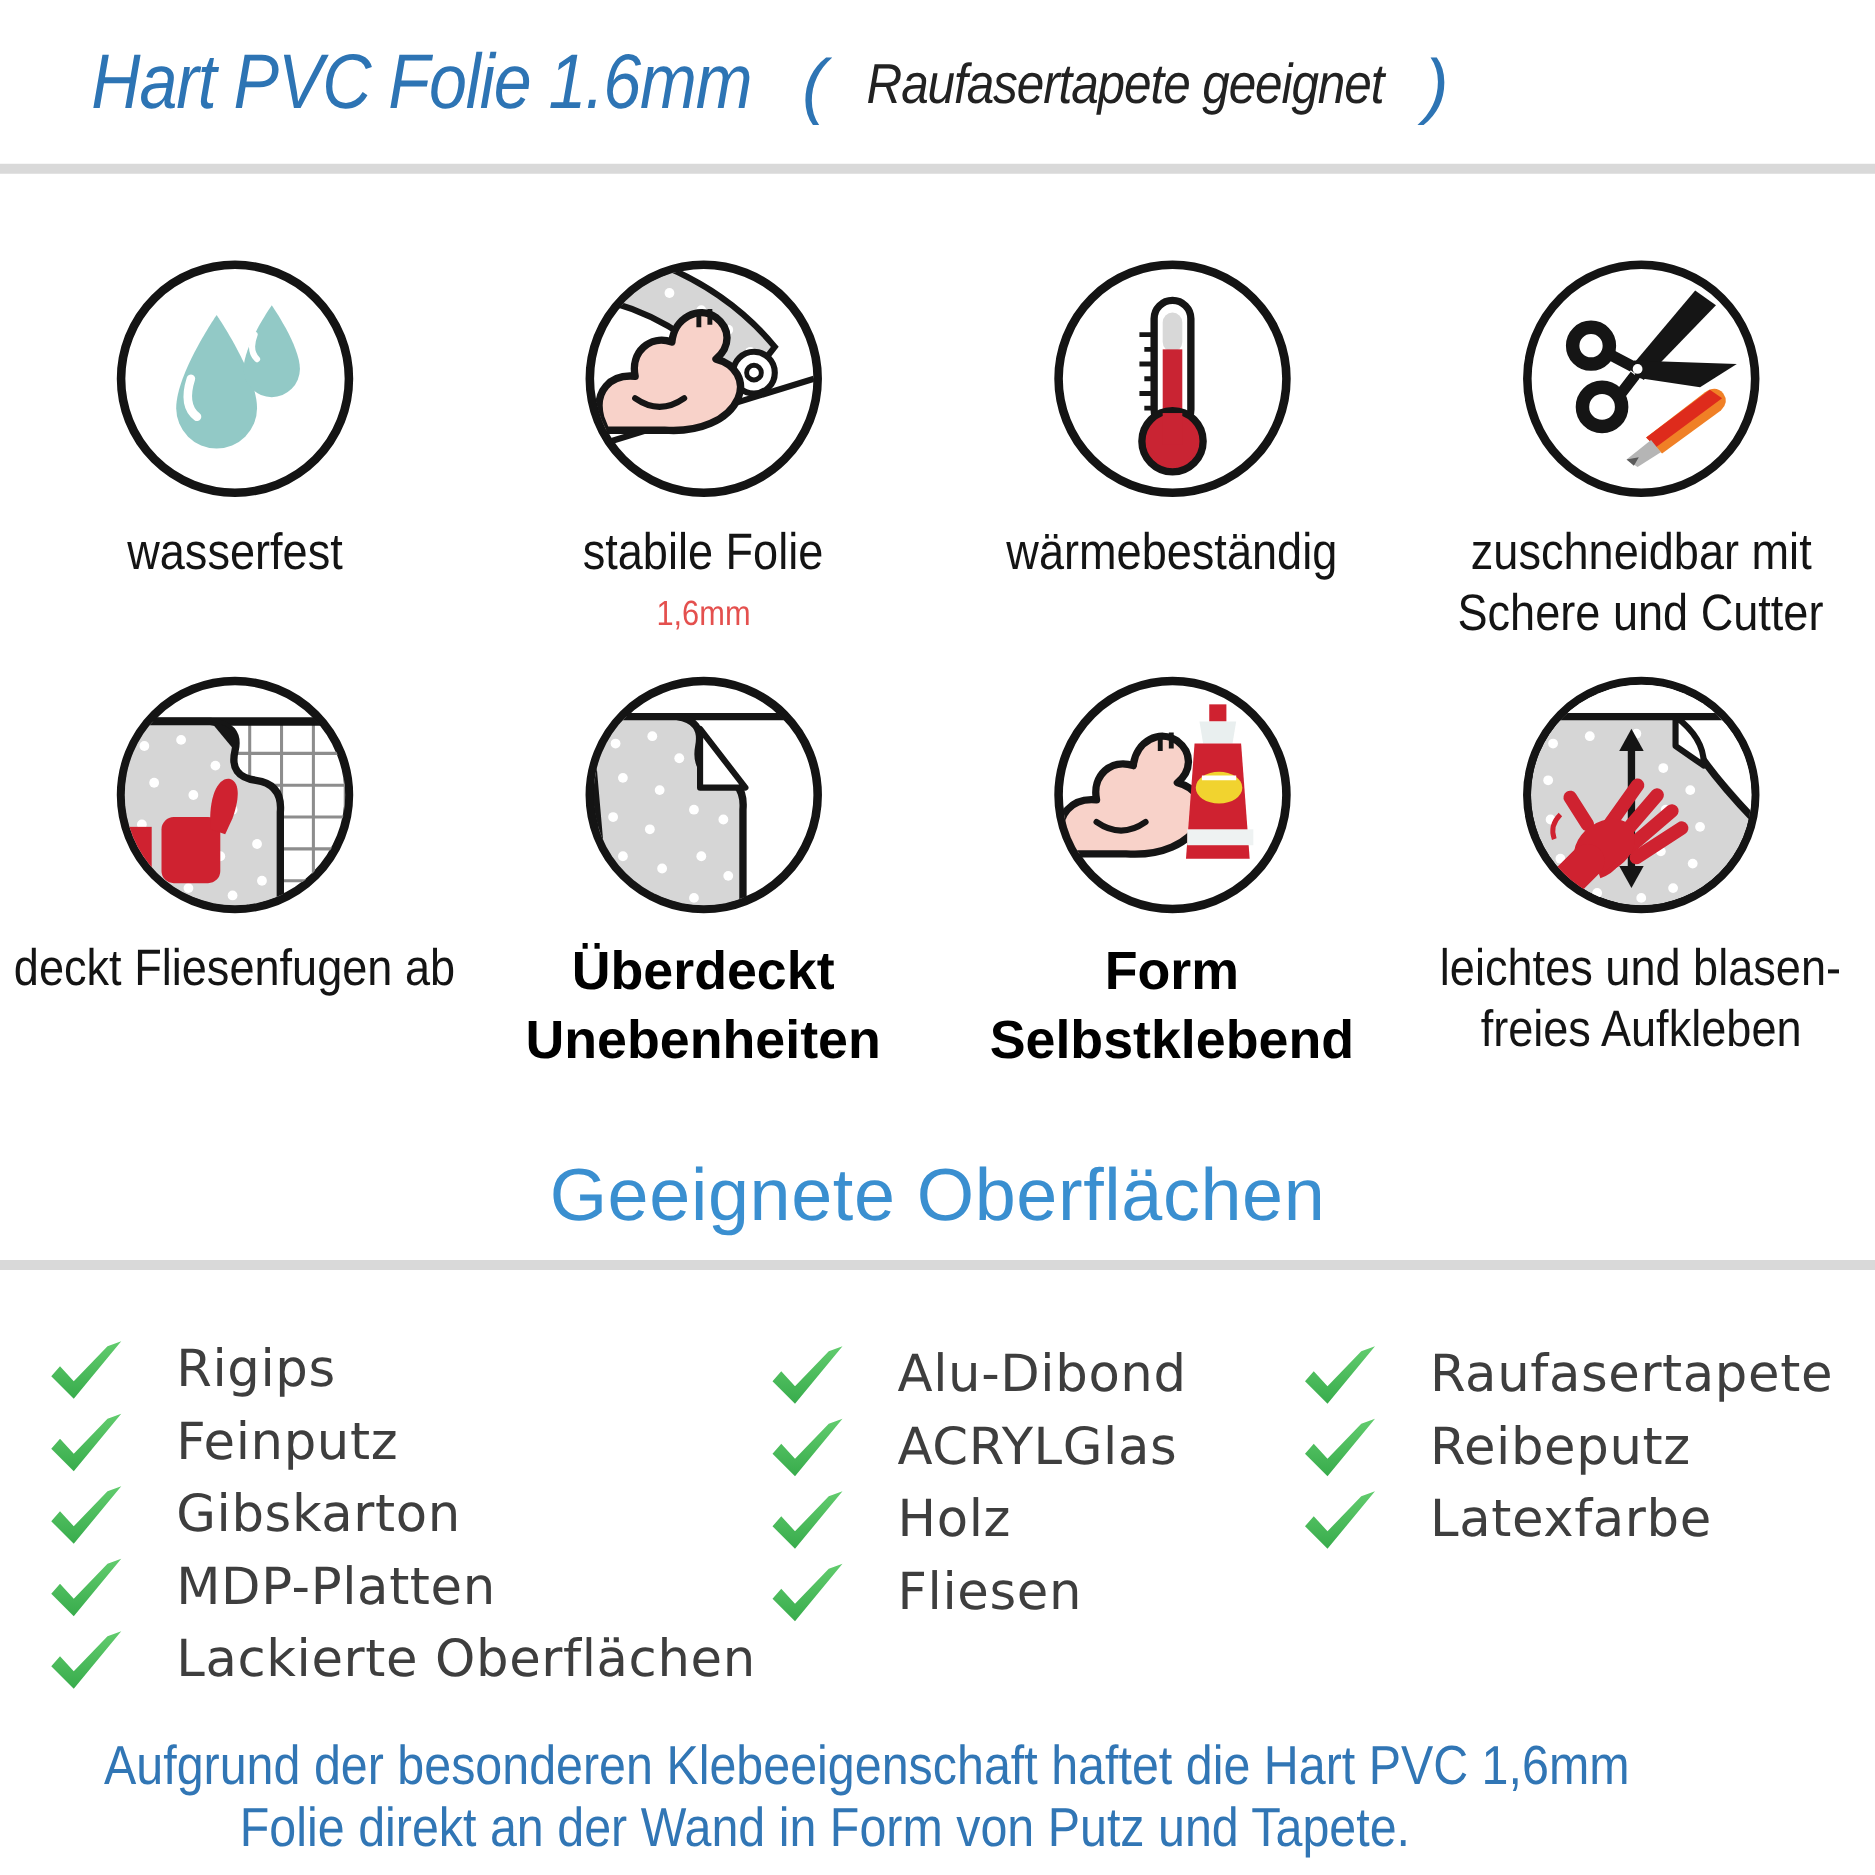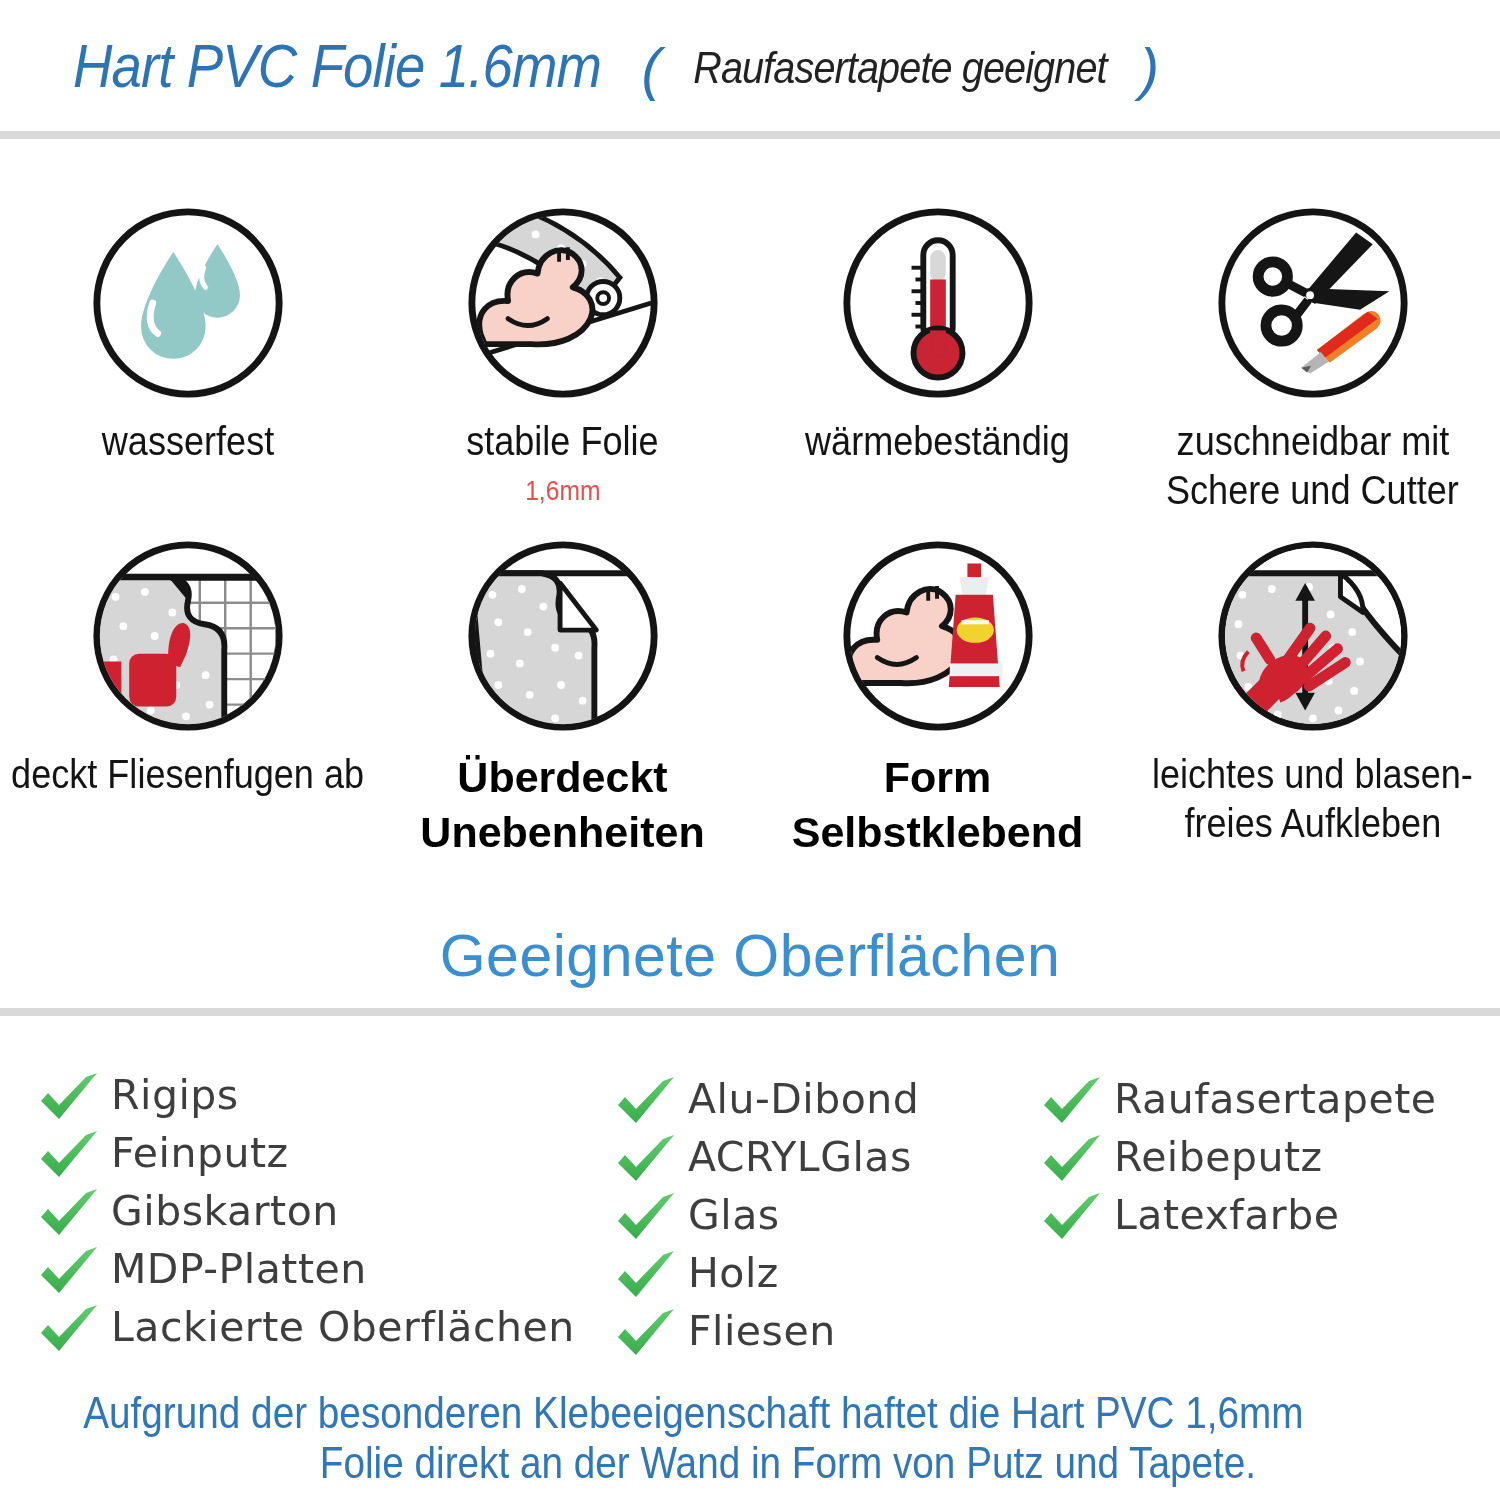--- a/index.html
+++ b/index.html
@@ -23,25 +23,25 @@
   .labels{margin-top:16px;text-align:center;font-size:41px;color:#141414;line-height:49px;}
   .labels.em{font-weight:bold;font-size:43px;line-height:55px;color:#000;}
   .highlight{color:#e4504e;font-size:28px;line-height:50px;text-align:center;}
   
   .surf-heading{position:absolute;top:922px;left:0;width:1500px;text-align:center;
     font-size:59px;color:#3a8fd0;letter-spacing:.5px;}
   .ckcol{position:absolute;display:flex;flex-direction:column;}
   #ckcol1{left:35px;top:1066px;}
   #ckcol2{left:612px;top:1070px;}
   #ckcol3{left:1038px;top:1070px;}
-  .ckitem{display:flex;align-items:center;height:58px;gap:10px;}
+  .ckitem{display:flex;align-items:center;height:58px;gap:40px;}
   .ckitem svg{width:66px;height:54px;flex:0 0 auto;}
   .cklabel{font-family:"DejaVu Sans","Liberation Sans",sans-serif;font-size:41px;color:#3e3e3e;letter-spacing:.5px;white-space:nowrap;}
   
-  .footer{position:absolute;top:1388px;left:0;width:1320px;text-align:right;
+  .footer{position:absolute;top:1388px;left:0;width:1320px;text-align:center;
     color:#3176b5;font-size:44px;line-height:50px;}
   .hiddendefs{position:absolute;width:0;height:0;}
 </style>
 </head>
 <body>
 
 <svg class="hiddendefs" aria-hidden="true">
   <defs>
     <linearGradient id="ckg" x1="0" y1="0" x2="0" y2="1">
       <stop offset="0" stop-color="#62cc6e"></stop>
@@ -350,26 +350,20 @@
   <div class="ckitem">
     <svg viewBox="0 0 66 54">
         <path d="M6 33 L24 51 L62 5 L51 9 L24 37 L13 25 Z" fill="url(#ckg)"></path>
       </svg>
     <span class="cklabel">ACRYLGlas</span>
     </div>
   <div class="ckitem">
     <svg viewBox="0 0 66 54">
         <path d="M6 33 L24 51 L62 5 L51 9 L24 37 L13 25 Z" fill="url(#ckg)"></path>
       </svg>
-    <span class="cklabel">Glas</span>
-    </div>
-  <div class="ckitem">
-    <svg viewBox="0 0 66 54">
-        <path d="M6 33 L24 51 L62 5 L51 9 L24 37 L13 25 Z" fill="url(#ckg)"></path>
-      </svg>
     <span class="cklabel">Holz</span>
     </div>
   <div class="ckitem">
     <svg viewBox="0 0 66 54">
         <path d="M6 33 L24 51 L62 5 L51 9 L24 37 L13 25 Z" fill="url(#ckg)"></path>
       </svg>
     <span class="cklabel">Fliesen</span>
     </div>
 </div>
 

